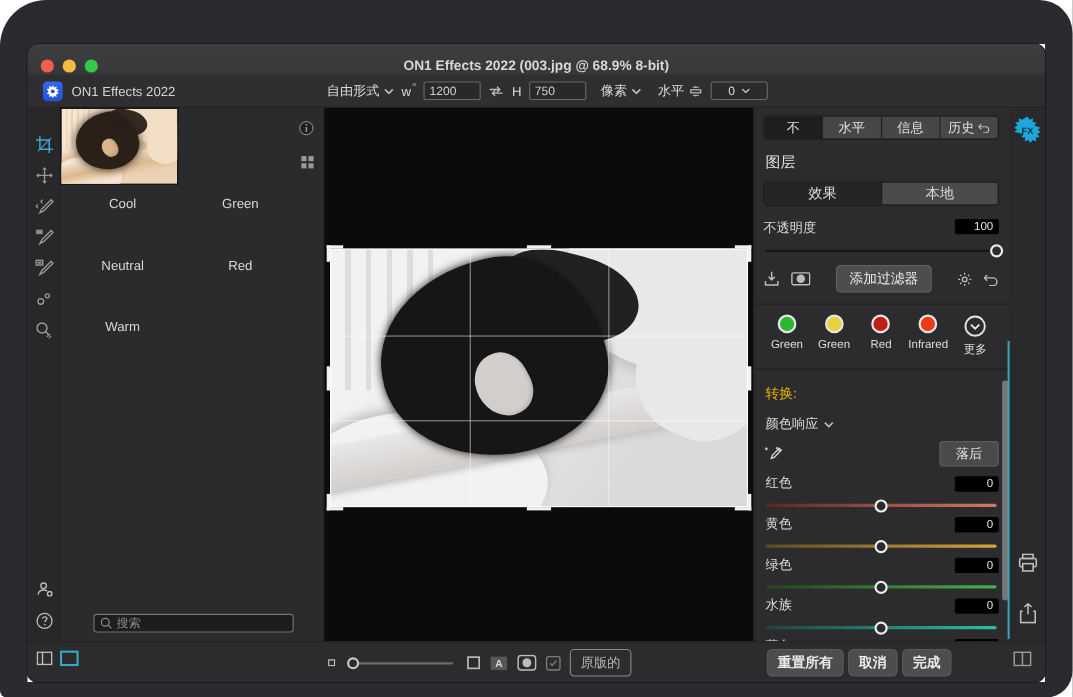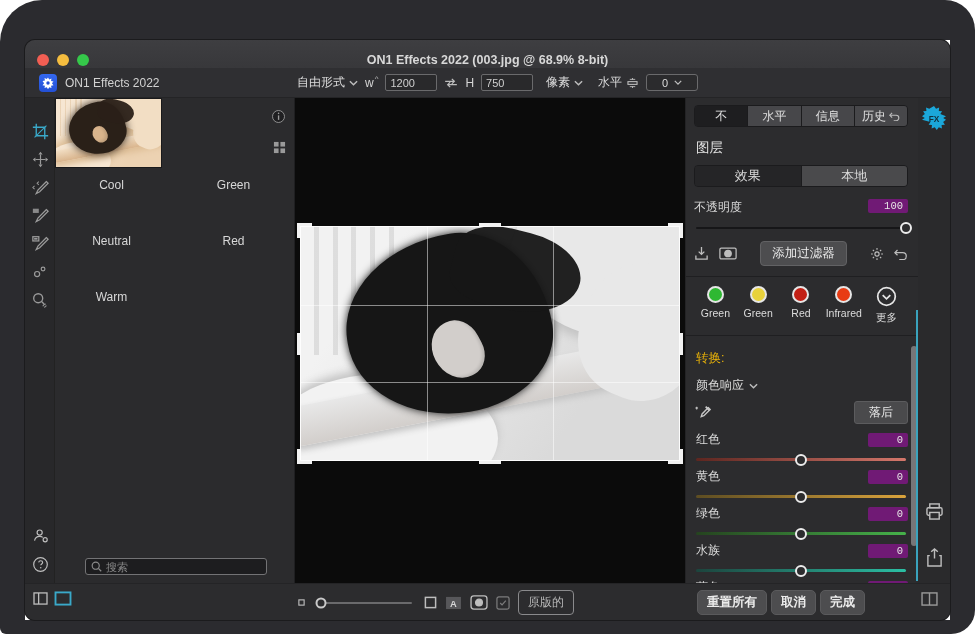--- a/index.html
+++ b/index.html
@@ -34,21 +34,21 @@
 
   .left-panel { position:absolute; left:30px; top:0; width:240px; height:100%; background:#2b2b2d; border-right:1px solid #1f1f21; }
   .lp-tabs-row { display:flex; align-items:center; margin:7px 8px 0 8px; }
   .seg { display:flex; border:1px solid #737375; border-radius:4px; overflow:hidden; }
   .seg-cell { font-size:11.5px; color:#e2e2e2; padding:3px 9px; background:#353537; border-right:1px solid #737375; cursor:default; white-space:nowrap; }
   .seg-cell:last-child { border-right:none; }
   .seg-cell.sel { background:#5a5a5c; }
   .lp-info { margin-left:auto; color:#9a9a9a; }
   .category-row { display:flex; align-items:center; gap:6px; margin:12px 8px 0 8px; color:#dadada; font-size:13px; }
   .category-row .grid-ic { margin-left:auto; color:#9a9a9a; }
-  .presets-grid { display:grid; grid-template-columns:107px 107px; column-gap:15px; padding:14px 0 0 3px; }
+  .presets-grid { display:grid; grid-template-columns:107px 107px; padding:14px 0 0 3px; }
   .preset { width:107px; }
   .thumb { width:107px; height:70px; border:1px solid #19191b; position:relative; overflow:hidden; cursor:pointer; }
   .preset-label { text-align:center; font-size:12px; color:#d8d8d8; margin-top:9px; margin-bottom:33px; }
   .search-box { position:absolute; left:30px; bottom:8px; width:182px; height:17px; background:#1d1d1f; border:1px solid #737375; border-radius:3px; display:flex; align-items:center; padding:0 5px; gap:4px; }
   .search-box input { flex:1; background:transparent; border:none; outline:none; color:#bdbdbd; font-size:11px; font-family:"Liberation Sans",sans-serif; }
   .search-box input::placeholder { color:#8a8a8a; }
 
   
   .canvas { position:absolute; left:270px; top:0; width:390px; height:100%; background:#0b0b0b; }
   .photo { position:absolute; left:5px; top:128px; width:380px; height:235px; }
@@ -83,21 +83,21 @@
   .rp-tab { flex:1; display:flex; align-items:center; justify-content:center; gap:3px; font-size:12px; color:#e0e0e0; background:#47474a; border-right:1px solid #1b1b1d; cursor:default; }
   .rp-tab:last-child { border-right:none; }
   .rp-tab.sel { background:#1e1e20; }
   .layers-label { font-size:13.5px; color:#e4e4e4; margin:12px 0 8px 2px; }
   .mode-tabs { display:flex; border:1px solid #1b1b1d; border-radius:4px; overflow:hidden; height:22px; }
   .mode-tab { flex:1; display:flex; align-items:center; justify-content:center; font-size:13px; background:#4a4a4c; border-right:1px solid #1b1b1d; cursor:default; }
   .mode-tab:last-child { border-right:none; }
   .mode-tab.sel { background:#252527; }
   .opacity-head { display:flex; align-items:flex-start; margin-top:12px; }
   .opacity-label { font-size:12px; color:#d8d8d8; }
-  .val-box { margin-left:auto; min-width:40px; height:14px; background:#701a75; border-radius:2px; color:#e6e6e6; font-size:10.5px; text-align:right; padding:1px 5px 0 2px;font-family:Liberation Mono, monospace; }
+  .val-box { margin-left:auto; min-width:40px; height:14px; background:#000000; border-radius:2px; color:#e6e6e6; font-size:10.5px; text-align:right; padding:1px 5px 0 2px; }
   .hsl-track { position:relative; height:2px; background:#151517; margin:11px 2px 0 2px; border-radius:1px; }
   .knob { position:absolute; top:50%; width:12px; height:12px; border:2px solid #ececec; border-radius:50%; background:#2c2c2e; transform:translate(-50%,-50%); cursor:pointer; }
   .fx-actions { display:flex; align-items:center; margin-top:12px; gap:10px; color:#b8b8b8; }
   .add-filter-btn { margin:0 auto; background:#4d4d4f; border:1px solid #626264; border-radius:4px; color:#ececec; font-size:12.5px; padding:3px 11px; cursor:pointer; font-family:"Liberation Sans",sans-serif; }
   .rp-divider { height:1px; background:#1f1f21; margin:10px -10px 0 -8px; }
   .color-row { display:flex; margin-top:9px; }
   .color-item { flex:1; display:flex; flex-direction:column; align-items:center; gap:4px; cursor:pointer; }
   .color-dot { width:17px; height:17px; border-radius:50%; border:2px solid #e6e6e6; }
   .color-name { font-size:10.5px; color:#dcdcdc; white-space:nowrap; }
   .convert-label { font-size:12.5px; color:#eab308; margin:14px 0 0 2px; }

